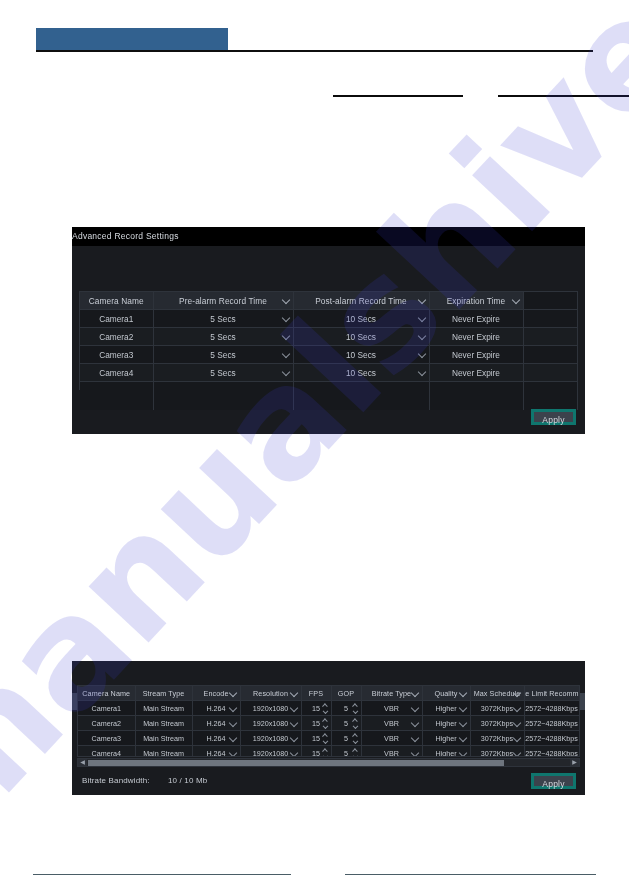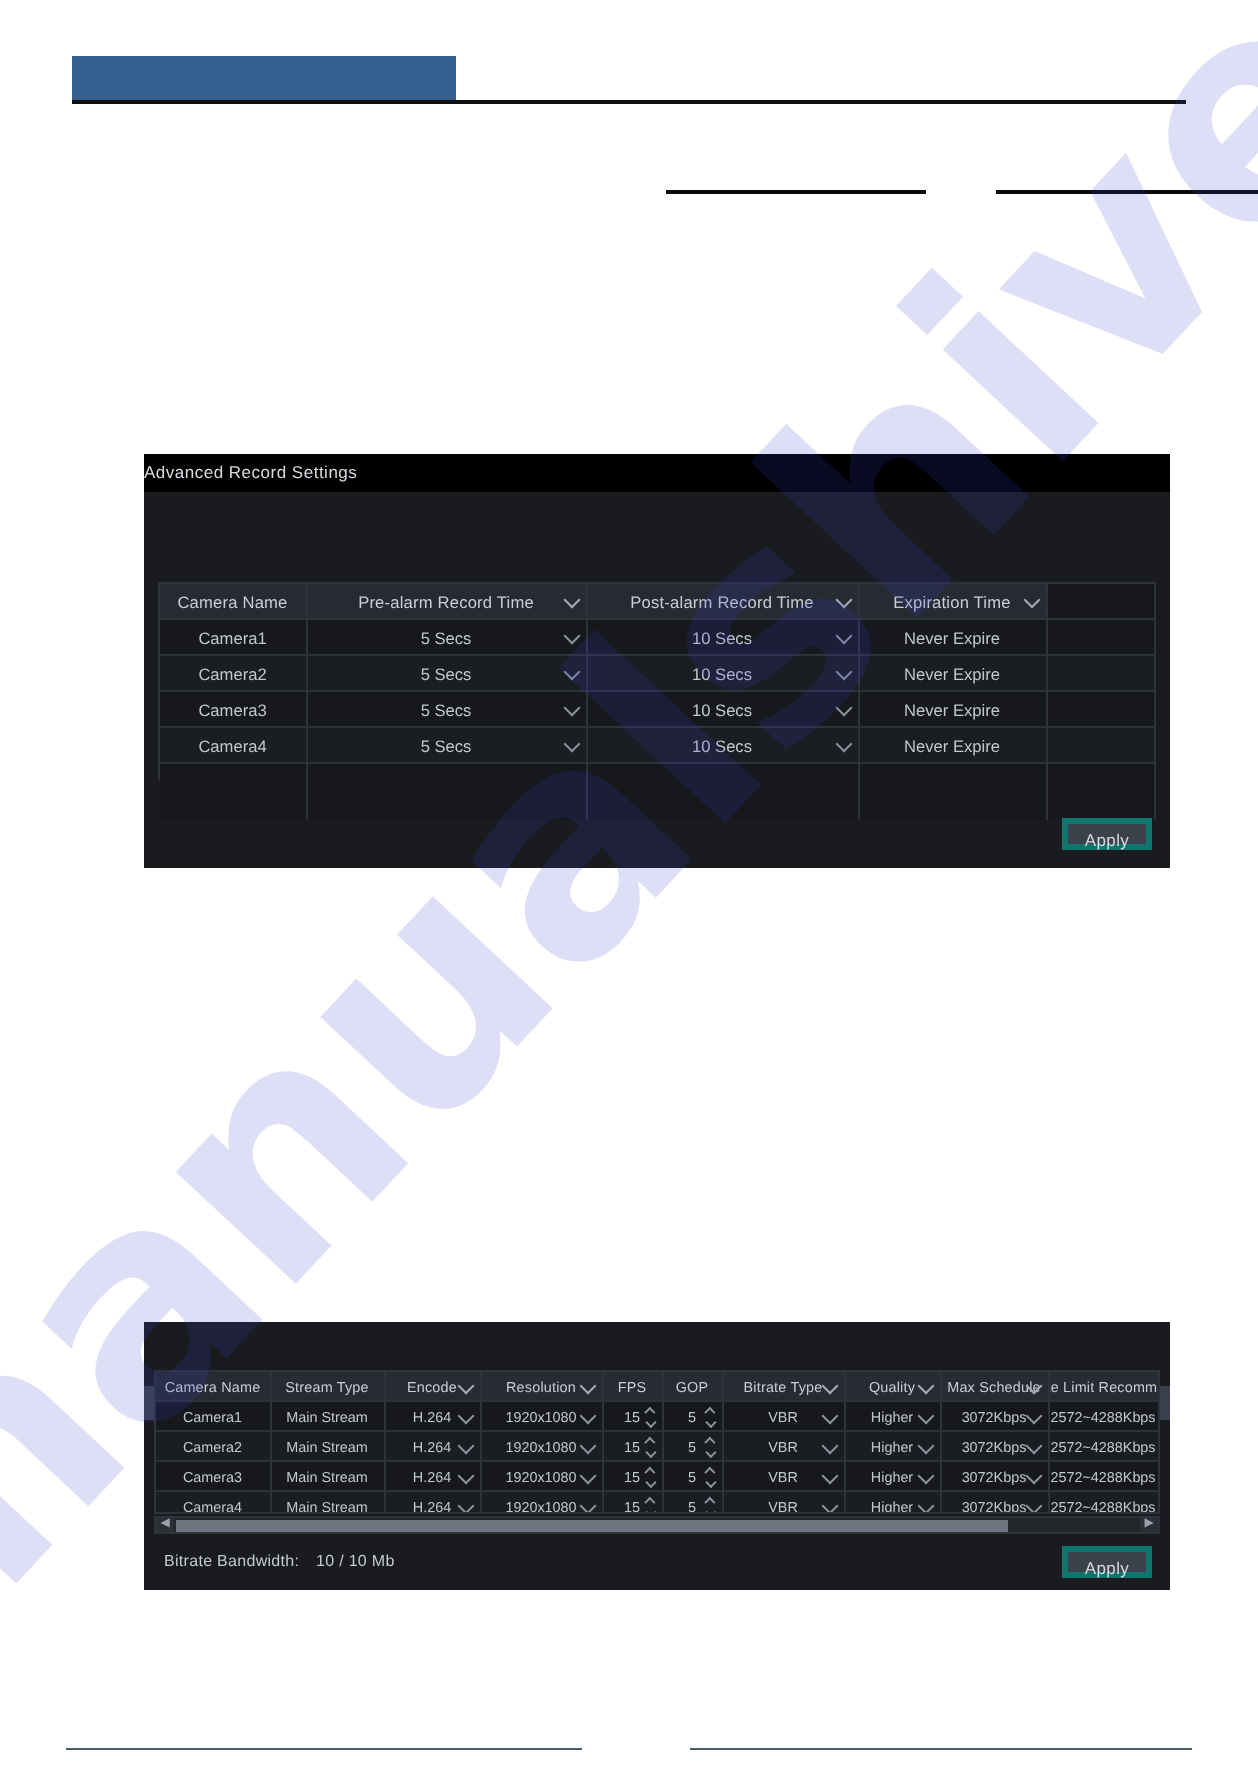--- a/index.html
+++ b/index.html
@@ -892,21 +892,21 @@
 
   <div id="rec-scrollbar">
     <span class="sb-arrow l">◀</span>
     <span class="sb-thumb"></span>
     <span class="sb-arrow r">▶</span>
   </div>
 
   <div id="rec-bottombar">
     <div id="remain-bw">
       <span>Bitrate Bandwidth:</span>
-      <span style="margin-left:6px">10 / 10 Mb</span>
+      <span style="margin-left:16px">10 / 10 Mb</span>
     </div>
     <div id="rec-apply-wrap">
       <span class="apply-btn">Apply</span>
     </div>
   </div>
 </div>
 
 <div class="footline" id="footline-1"></div>
 <div class="footline" id="footline-2"></div>
 

